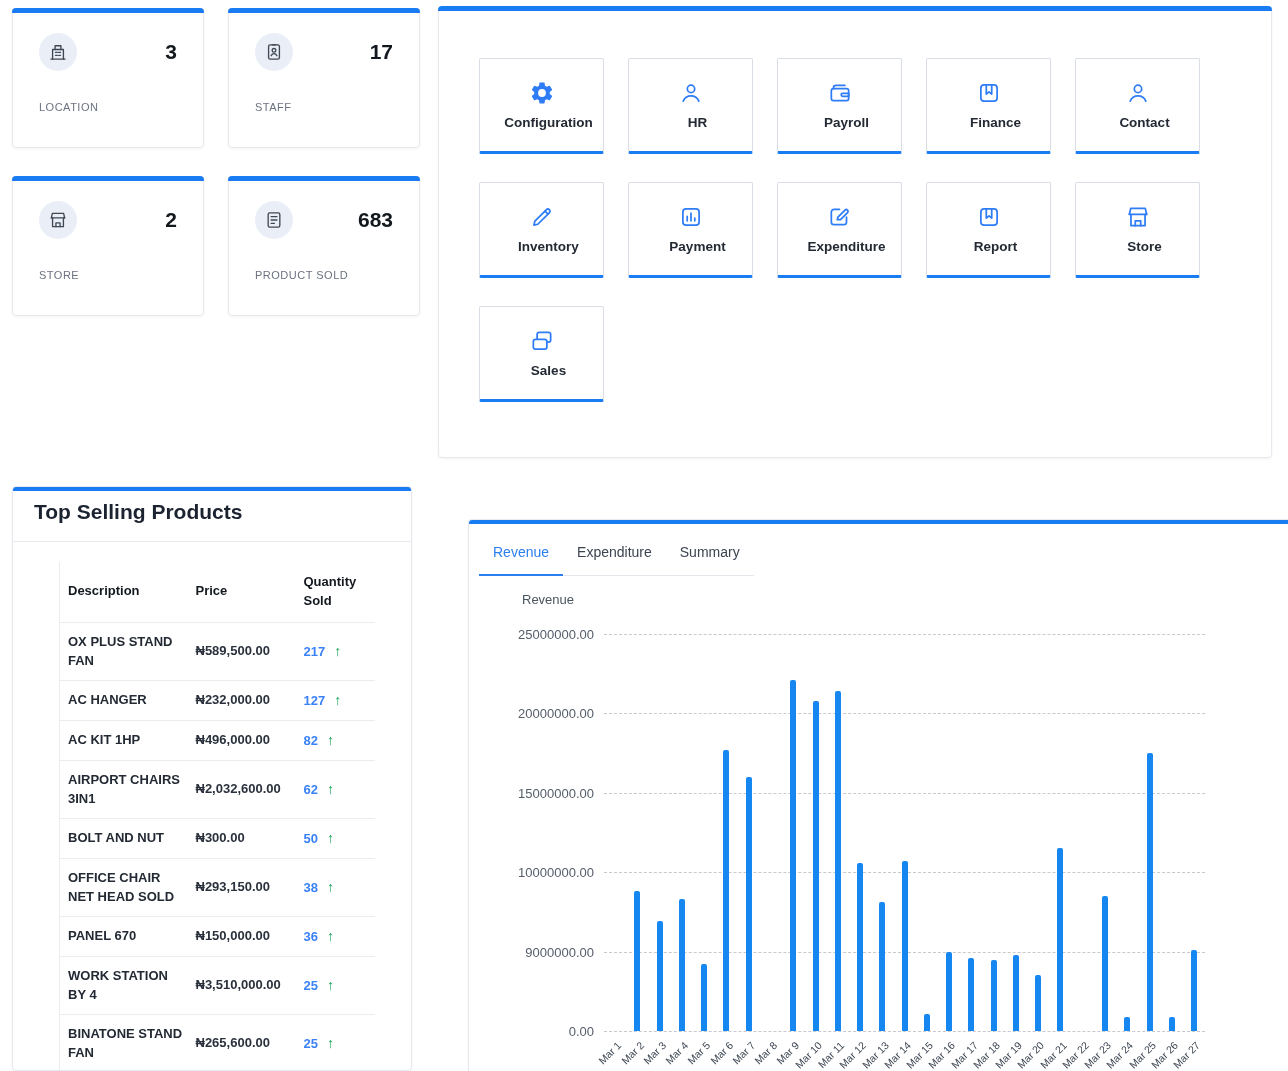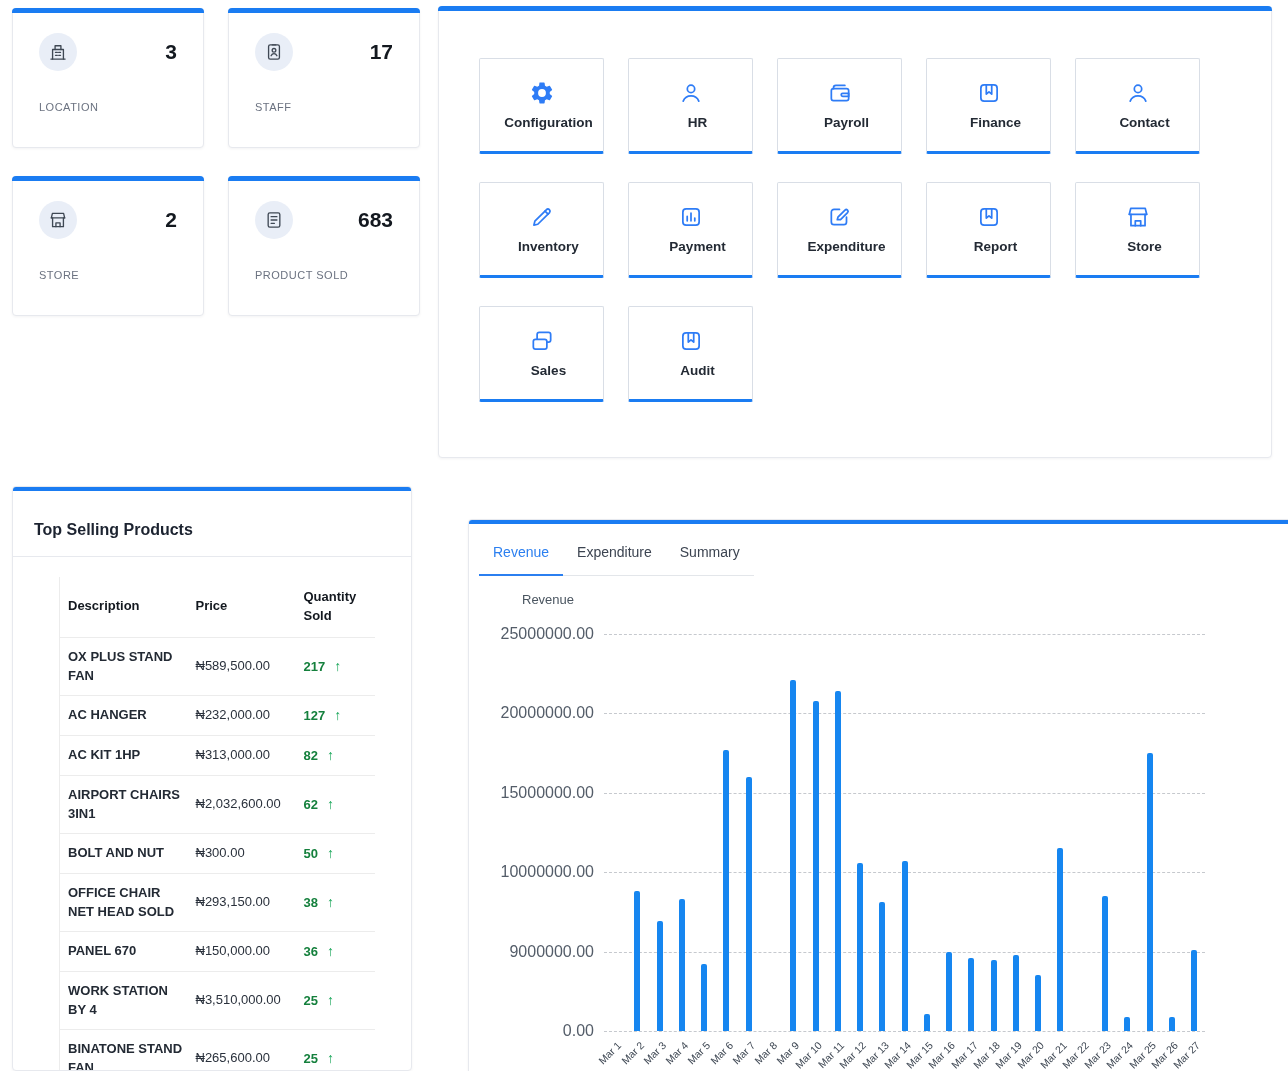--- a/index.html
+++ b/index.html
@@ -45,40 +45,40 @@
     width:125px; height:96px; background:#fff; cursor:pointer;
     border:1px solid #d9dee6; border-bottom:3px solid #1a7cf2; border-radius:2px;
     display:flex; flex-direction:column; align-items:center; justify-content:center; gap:9px;
   }
   .m-icon { color:#2e7cf6; display:flex; }
   .m-icon svg { width:26px; height:26px; }
   .m-label { font-size:13.5px; font-weight:600; color:#232a34;margin-left:14px; }
 
   
   .products-card { left:12px; top:486px; width:400px; height:585px; overflow:hidden; }
-  .products-title { padding:34px 0 0 21px; font-size:16px; font-weight:700; color:#1c2330; }
+  .products-title { padding:13px 0 0 21px; font-size:21px; font-weight:700; color:#1c2330; }
   .products-divider { margin-top:17px; border-bottom:1px solid #e7e9ee; }
   .products-table {
     margin:20px 0 0 46px; width:315px; border-collapse:collapse; table-layout:fixed;
     border-left:1px solid #ececec;
   }
   .products-table col.c0 { width:128px; }
   .products-table col.c1 { width:108px; }
   .products-table col.c2 { width:79px; }
   .products-table th {
     text-align:left; font-size:13px; font-weight:700; color:#13181f;
     padding:11px 4px 11px 8px; border-bottom:1px solid #ececec; line-height:1.45;
   }
   .products-table td {
     font-size:13px; padding:9px 4px 9px 8px; border-bottom:1px solid #ececec;
     vertical-align:middle; line-height:1.5;
   }
   .c-desc { font-weight:600; color:#232a34; }
-  .c-price { color:#2a313c; }
-  .c-qty .qty { font-weight:600; color:#15803d; }
+  .c-price { color:#2a313c;font-weight:bold; }
+  .c-qty .qty { font-weight:600; color:#3b82f6; }
   .c-qty .arrow { color:#12a454; font-weight:700; margin-left:9px; font-size:14px; }
 
   
   .chart-card { left:468px; top:486px; width:826px; height:744px; overflow:hidden;margin-top:33px; }
   .tabs {
     margin:24px 0 0 10px; display:inline-flex;
     border-bottom:1px solid #e3e6ea;
   }
   .tab {
     padding:0 14px 13px 14px; font-size:14px; color:#3c4451; cursor:pointer;
@@ -88,21 +88,21 @@
   .chart-title { margin:16px 0 0 53px; font-size:13px; color:#4a5560; }
   .chart-plot {
     position:relative; margin:27px 88px 0 135px; height:397px;
   }
   .gridline {
     position:absolute; left:0; right:0; height:0;
     border-top:1px dashed #c6c9ce;
   }
   .ytick {
     position:absolute; right:calc(100% + 10px); transform:translateY(-50%);
-    font-size:16px; color:#545d69; white-space:nowrap;
+    font-size:13px; color:#545d69; white-space:nowrap;
   }
   .bars { position:absolute; left:0; right:0; top:0; bottom:0; display:flex; }
   .bar-slot { flex:1; display:flex; justify-content:center; align-items:flex-end; }
   .bar { width:6px; background:#1686f0; border-radius:2px 2px 0 0; }
   .chart-xaxis { position:relative; margin:0 88px 0 135px; height:52px; }
   .xtick {
     position:absolute; top:8px; font-size:10.5px; color:#3f4854; white-space:nowrap;
     transform:rotate(-45deg); transform-origin:100% 0;
   }
 </style>
@@ -261,29 +261,20 @@
       <span class="m-label">Store</span>
     </div>
     <div class="module">
       <span class="m-icon">
           <svg viewBox="0 0 24 24" fill="none" stroke="currentColor" stroke-width="1.6" stroke-linecap="round" stroke-linejoin="round">
             <rect x="7.5" y="4" width="12.5" height="9" rx="2"></rect>
             <rect x="4" y="10.5" width="12.5" height="9" rx="2" fill="#ffffff"></rect>
           </svg>
         </span>
       <span class="m-label">Sales</span>
-    </div>
-    <div class="module">
-      <span class="m-icon">
-          <svg viewBox="0 0 24 24" fill="none" stroke="currentColor" stroke-width="1.6" stroke-linecap="round" stroke-linejoin="round">
-            <rect x="4.5" y="4.5" width="15" height="15" rx="3"></rect>
-            <path d="M9.5 4.5v8.5l2.5-2.1 2.5 2.1V4.5"></path>
-          </svg>
-        </span>
-      <span class="m-label">Audit</span>
     </div>
     </div>
 </div>
 
 <div class="card products-card">
   <div class="products-title">Top Selling Products</div>
   <div class="products-divider"></div>
   <table class="products-table">
     <colgroup>
         <col class="c0">
@@ -307,21 +298,21 @@
     </tr>
     <tr>
       <td class="c-desc">AC HANGER</td>
       <td class="c-price">₦232,000.00</td>
       <td class="c-qty">
         <span class="qty">127</span><span class="arrow">↑</span>
       </td>
     </tr>
     <tr>
       <td class="c-desc">AC KIT 1HP</td>
-      <td class="c-price">₦313,000.00</td>
+      <td class="c-price">₦496,000.00</td>
       <td class="c-qty">
         <span class="qty">82</span><span class="arrow">↑</span>
       </td>
     </tr>
     <tr>
       <td class="c-desc">AIRPORT CHAIRS 3IN1</td>
       <td class="c-price">₦2,032,600.00</td>
       <td class="c-qty">
         <span class="qty">62</span><span class="arrow">↑</span>
       </td>

